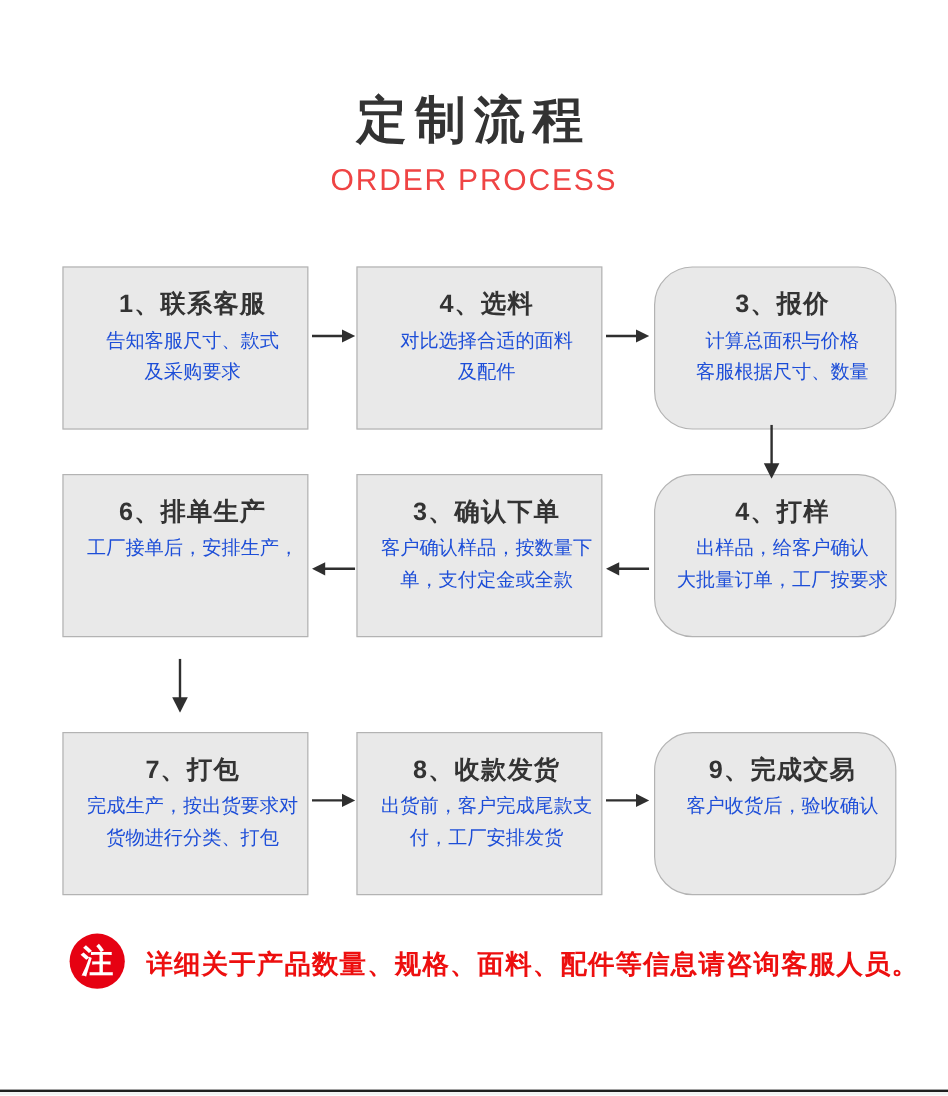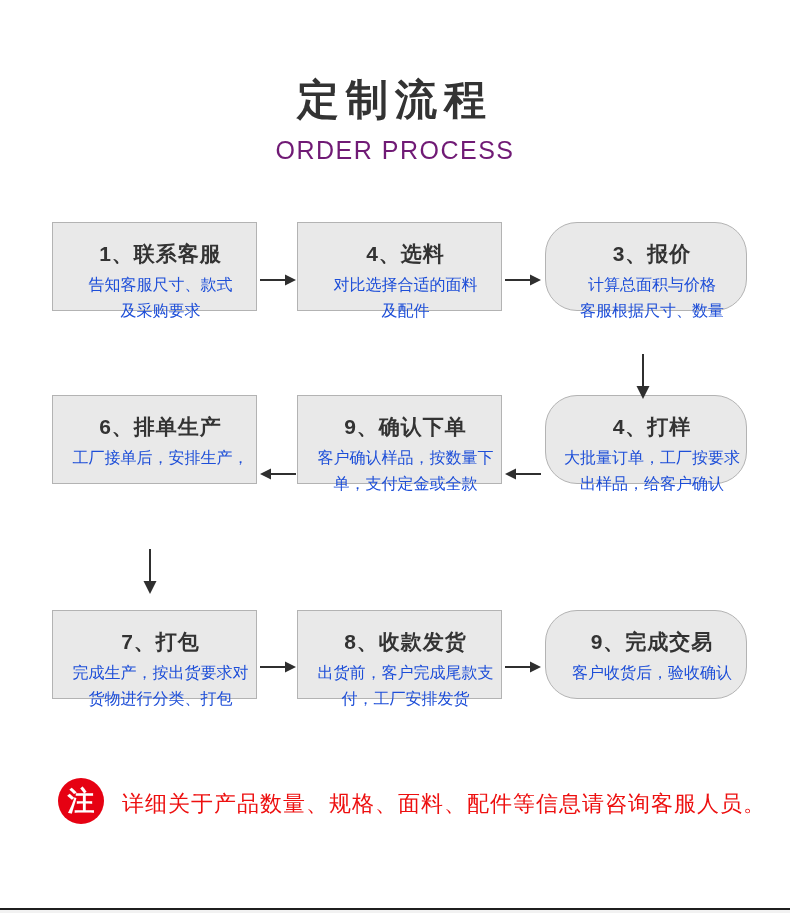--- a/index.html
+++ b/index.html
@@ -21,29 +21,29 @@
     font-size: 42px;
     font-weight: 700;
     color: #333333;
     letter-spacing: 7px;
     line-height: 60px;
   }
   .subtitle {
     margin-top: 6px;
     font-size: 25px;
     font-weight: 500;
-    color: #701a75;
+    color: #ef4444;
     letter-spacing: 1.5px;
   }
 
   
   .step-box {
     position: absolute;
     width: 205px;
-    height: 89px;
+    height: 136px;
     background: #e9e9e9;
     border: 1px solid #b3b3b3;
     box-sizing: border-box;
     text-align: center;
     padding-left: 12px;
   }
   .step-title {
     margin-top: 17px;
     font-size: 21px;
     font-weight: 700;
@@ -79,21 +79,21 @@
     border-radius: 50%;
     color: #ffffff;
     font-size: 27px;
     font-weight: 700;
     text-align: center;
     line-height: 46px;
   }
   .note-text {
     position: absolute; left: 64px; top: 11px;
     font-size: 22px;
-    font-weight: 400;
+    font-weight: 700;
     color: #ed0f0f;
     letter-spacing: 1px;
     white-space: nowrap;
   }
 
   
   .bottom-strip {
     position: absolute; left: 0; bottom: 0; width: 790px; height: 5px;
     background: #f2f2f2;
     border-top: 2px solid #1f1f1f;
@@ -132,31 +132,31 @@
     </div>
   </div>
 
   <div class="step-box r1 c0">
     <div class="step-title">6、排单生产</div>
     <div class="step-desc">
       <div>工厂接单后，安排生产，</div>
     </div>
   </div>
   <div class="step-box r1 c1">
-    <div class="step-title">9、确认下单</div>
+    <div class="step-title">3、确认下单</div>
     <div class="step-desc">
       <div>客户确认样品，按数量下</div>
       <div>单，支付定金或全款</div>
     </div>
   </div>
   <div class="step-box r1 c2">
     <div class="step-title">4、打样</div>
     <div class="step-desc">
+      <div>出样品，给客户确认</div>
       <div>大批量订单，工厂按要求</div>
-      <div>出样品，给客户确认</div>
     </div>
   </div>
 
   <div class="step-box r2 c0">
     <div class="step-title">7、打包</div>
     <div class="step-desc">
       <div>完成生产，按出货要求对</div>
       <div>货物进行分类、打包</div>
     </div>
   </div>

